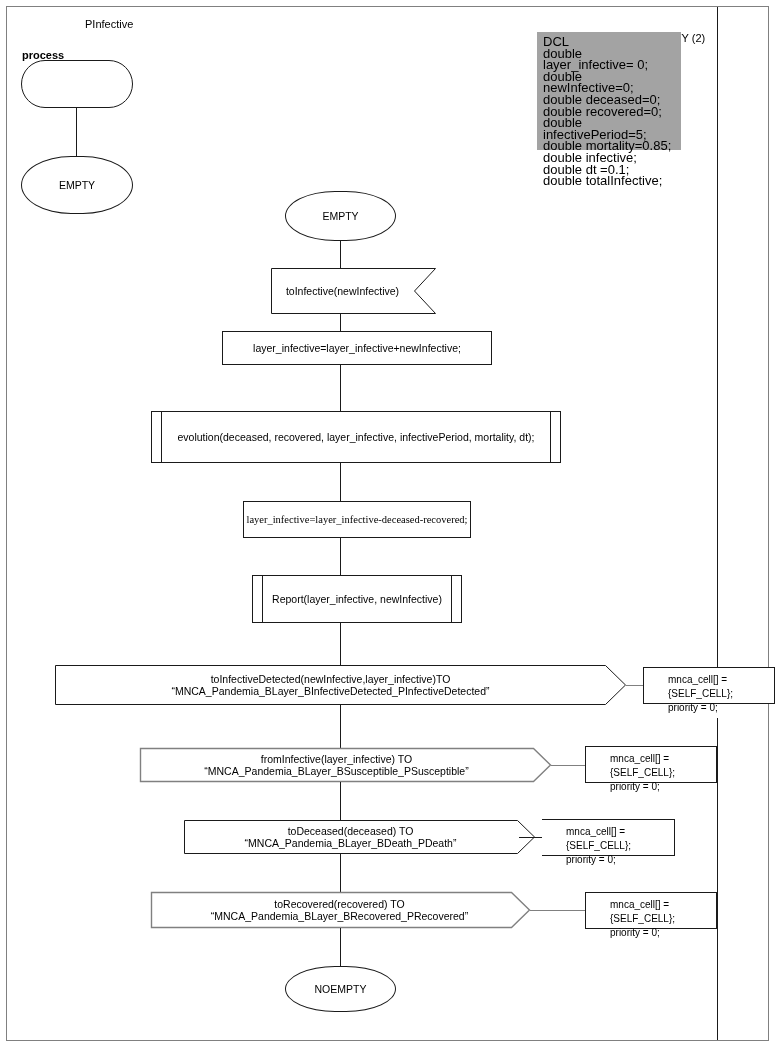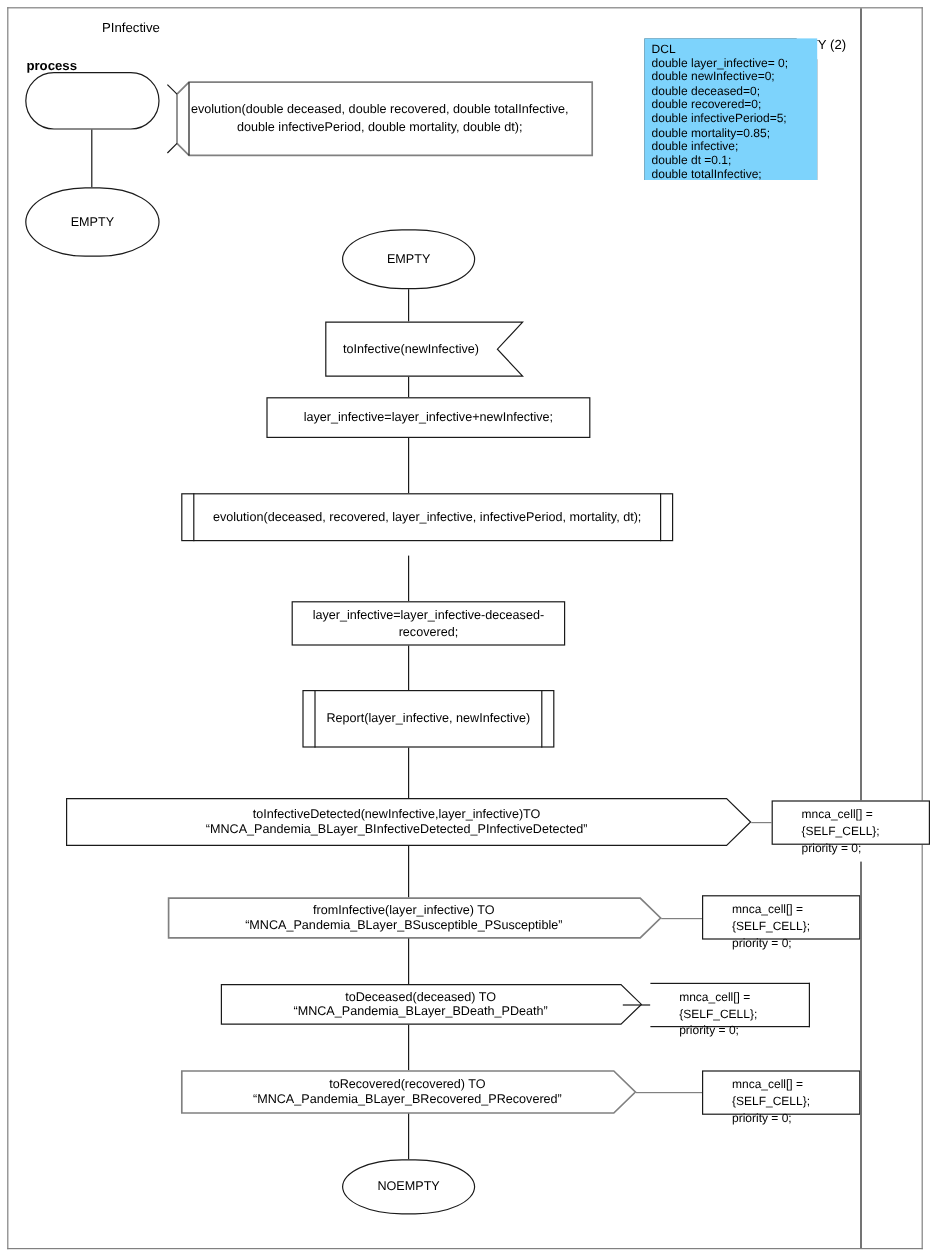--- a/index.html
+++ b/index.html
@@ -148,22 +148,22 @@
     white-space: pre-line;
   }
   .sdl-comment.boxed {
     border-left: 1px solid #1a1a1a;
   }
 
   
   .sdl-note {
     position: absolute;
     box-sizing: border-box;
-    background: #7dd3fc;
-    font-size: 10px;
+    background: #a3a3a3;
+    font-size: 13px;
     color: #000;
     line-height: 11.6px;
     white-space: pre-line;
     padding: 4px 6px 4px 6px;
   }
 
   
   .sdl-textext {
     position: absolute;
     background: #ffffff;
@@ -219,29 +219,20 @@
 double recovered=0;
 double infectivePeriod=5;
 double mortality=0.85;
 double infective;
 double dt =0.1;
 double totalInfective;</div>
   </div>
 
   <div class="shape sdl-start" style="left:21px; top:60px; width:112px; height:48px;"></div>
 
-  <div class="sdl-textext" style="left:139px; top:68px; width:355px; height:62px;">
-    <svg class="shapesvg" width="355" height="62" viewBox="0 0 355 62">
-      <path d="M18.5,0.5 L354.5,0.5 L354.5,61.5 L18.5,61.5 L8.5,51.5 L8.5,10.5 Z" fill="#ffffff" stroke="#808080" stroke-width="1.4"></path>
-      <path d="M18.5,0.5 L18.5,61.5" fill="none" stroke="#1a1a1a" stroke-width="1"></path>
-      <path d="M8.5,10.5 L0.5,2.5 M8.5,51.5 L0.5,59.5" fill="none" stroke="#1a1a1a" stroke-width="1"></path>
-    </svg>
-    <div class="body">evolution(double deceased, double recovered, double totalInfective,
-double infectivePeriod, double mortality, double dt);</div>
-  </div>
 
   <div class="conn v" style="left:76px; top:108px; height:48px;"></div>
 
   <div class="shape sdl-state" style="left:21px; top:156px; width:112px; height:58px;">EMPTY</div>
 
   <div class="shape sdl-state" style="left:285px; top:191px; width:111px; height:50px;">EMPTY</div>
 
   <div class="conn v" style="left:340px; top:241px; height:27px;"></div>
 
   <div class="sdl-input" style="left:271px; top:268px; width:165px; height:46px;">
@@ -250,25 +241,25 @@
     </svg>
     <div class="body" style="padding-right:22px;">toInfective(newInfective)</div>
   </div>
 
   <div class="conn v" style="left:340px; top:314px; height:17px;"></div>
 
   <div class="shape sdl-task" style="left:206px; top:331px; width:270px; height:34px;">layer_infective=layer_infective+newInfective;</div>
 
   <div class="conn v" style="left:340px; top:365px; height:46px;"></div>
 
-  <div class="shape sdl-proc sdl-task" style="left:135px; top:411px; width:410px; height:40px;">evolution(deceased, recovered, layer_infective, infectivePeriod, mortality, dt);</div>
+  <div class="shape sdl-proc sdl-task" style="left:135px; top:411px; width:410px; height:52px;">evolution(deceased, recovered, layer_infective, infectivePeriod, mortality, dt);</div>
 
   <div class="conn v" style="left:340px; top:463px; height:38px;"></div>
 
-  <div class="shape sdl-task" style="left:227px; top:501px; width:228px; height:37px;">layer_infective=layer_infective-deceased-recovered;</div>
+  <div class="shape sdl-task" style="left:227px; top:501px; width:228px; height:37px;font-family:Liberation Serif, serif;">layer_infective=layer_infective-deceased-recovered;</div>
 
   <div class="conn v" style="left:340px; top:538px; height:37px;"></div>
 
   <div class="shape sdl-proc sdl-task" style="left:236px; top:575px; width:210px; height:48px;">Report(layer_infective, newInfective)</div>
 
   <div class="conn v" style="left:340px; top:623px; height:42px;"></div>
 
   <div class="sdl-output" style="left:55px; top:665px; width:571px; height:40px;">
     <svg class="shapesvg" width="571" height="40" viewBox="0 0 571 40">
       <path d="M0.5,0.5 L550.5,0.5 L570.5,20 L550.5,39.5 L0.5,39.5 Z" fill="#ffffff" stroke="#1a1a1a" stroke-width="1"></path>

